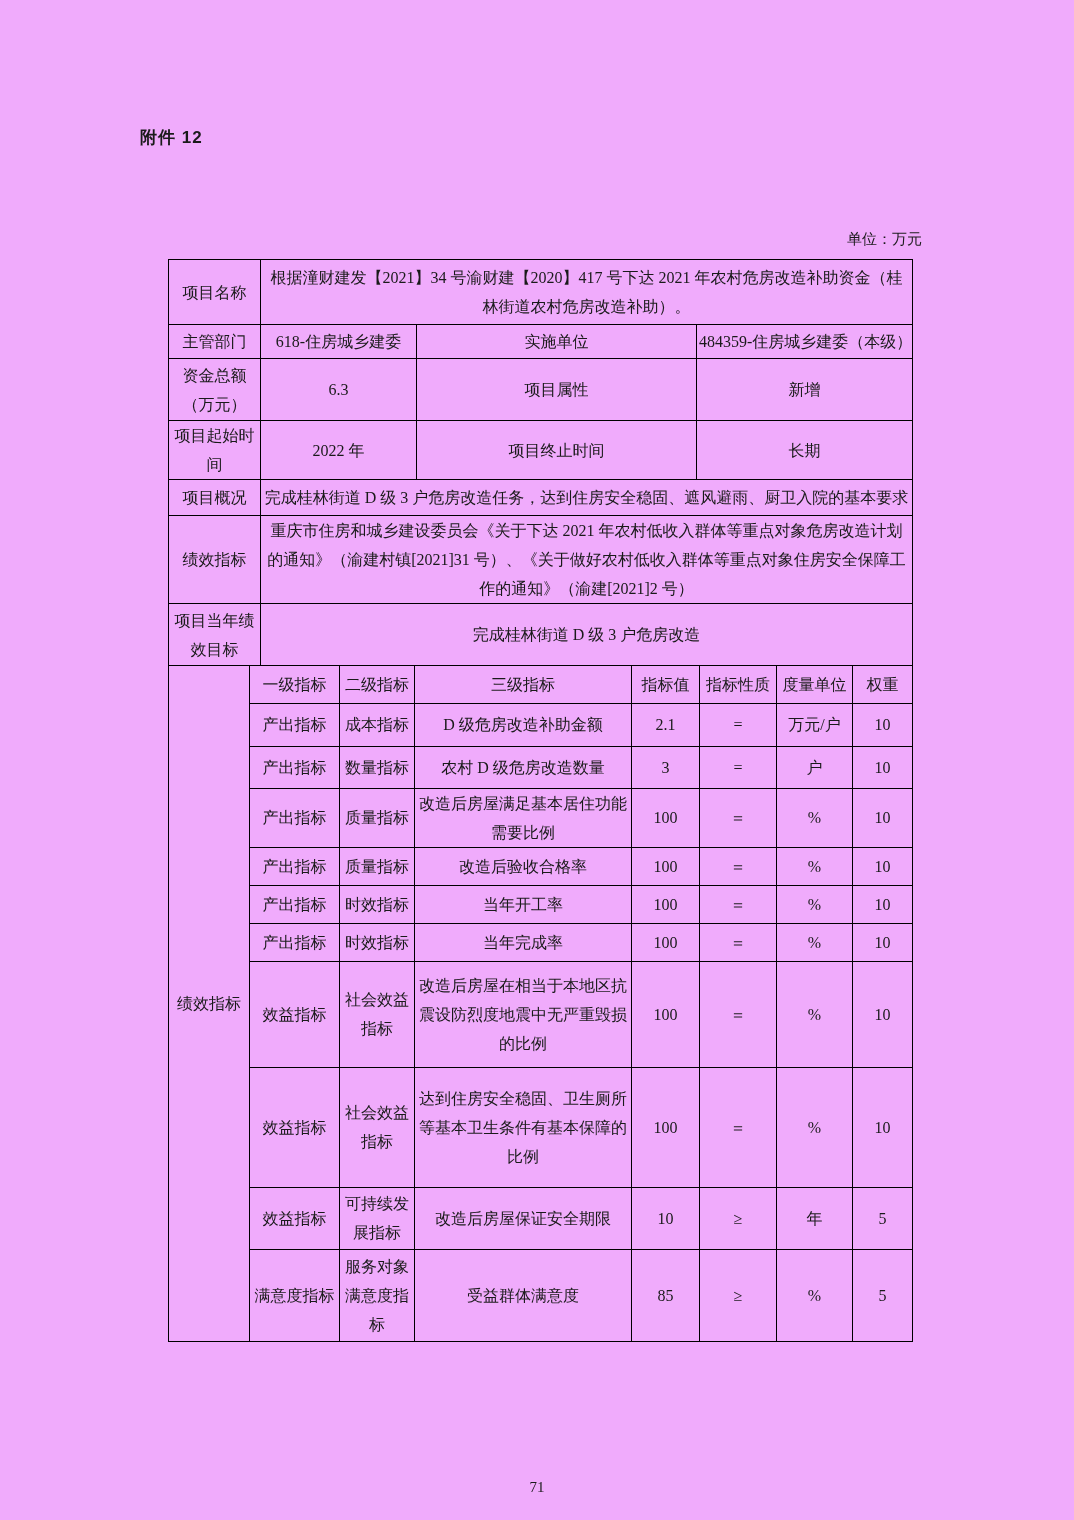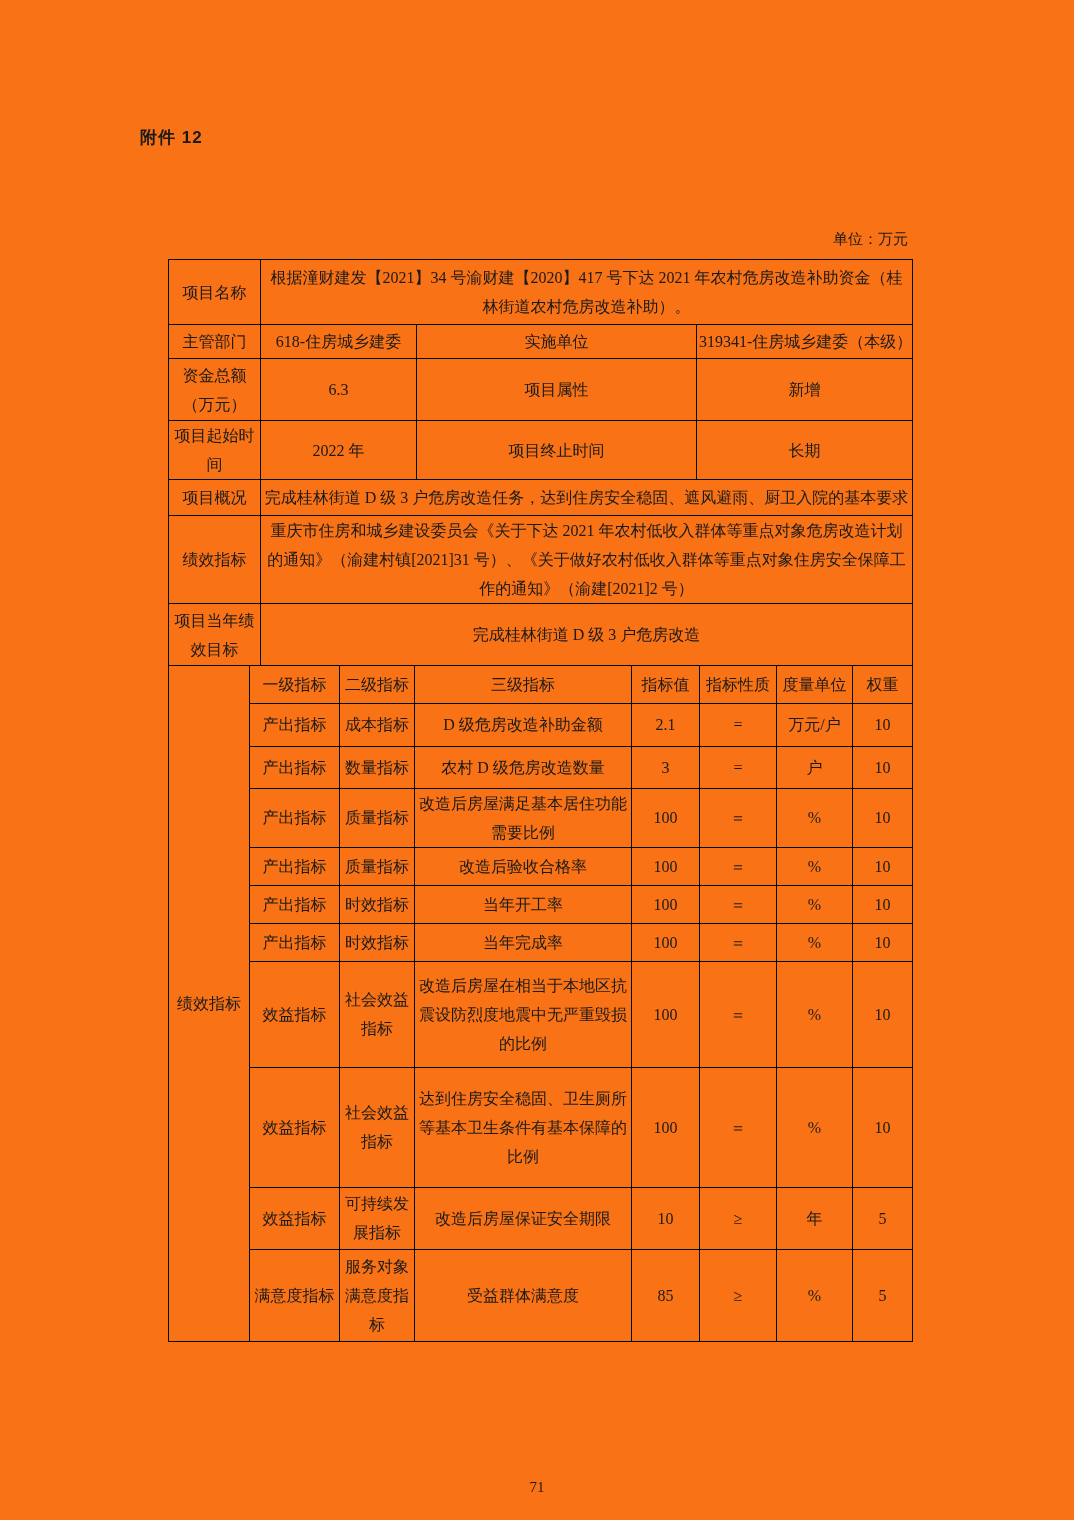--- a/index.html
+++ b/index.html
@@ -1,37 +1,37 @@
 <!DOCTYPE html>
 <html><head>
 <meta charset="utf-8">
 <style>
   html,body{margin:0;padding:0;background:#888;}
   .page{
     position:relative;
     width:1074px;height:1520px;
-    background:#f97316;
+    background:#f0abfc;
     margin:0 auto;
     font-family:"Liberation Serif","DejaVu Serif",serif;
     color:#1a1a1a;
     overflow:hidden;
   }
   .attachment{
     position:absolute;left:140px;top:126px;
     font-family:"Liberation Sans","DejaVu Sans",sans-serif;
     font-weight:600;font-size:17px;letter-spacing:1px;
   }
   .doc-title{
     position:absolute;left:0;top:176px;width:100%;
     text-align:center;
     font-family:"Liberation Sans","DejaVu Sans",sans-serif;
     font-weight:700;font-size:28px;letter-spacing:1px;
   }
   .unit-note{
-    position:absolute;top:230px;right:166px;
+    position:absolute;top:230px;right:152px;
     font-size:15px;
   }
   .tables{position:absolute;left:168px;top:259px;width:744px;font-family:Liberation Serif, serif;}
   table.t{
     border-collapse:collapse;table-layout:fixed;width:744px;
   }
   table.t.lower{margin-top:-1.5px;}
   table.t td{
     border:1.5px solid #000;
     text-align:center;vertical-align:middle;
@@ -71,21 +71,21 @@
         </colgroup>
       <tbody>
           <tr style="height:65px">
         <td>项目名称</td>
         <td class="left" colspan="3">根据潼财建发【2021】34 号渝财建【2020】417 号下达 2021 年农村危房改造补助资金（桂林街道农村危房改造补助）。</td>
       </tr>
       <tr style="height:34px">
         <td>主管部门</td>
         <td>618-住房城乡建委</td>
         <td>实施单位</td>
-        <td class="nowrap">319341-住房城乡建委（本级）</td>
+        <td class="nowrap">484359-住房城乡建委（本级）</td>
       </tr>
       <tr style="height:62px">
         <td class="prewrap">资金总额
 （万元）</td>
         <td>6.3</td>
         <td>项目属性</td>
         <td>新增</td>
       </tr>
       <tr style="height:57px">
         <td>项目起始时间</td>

